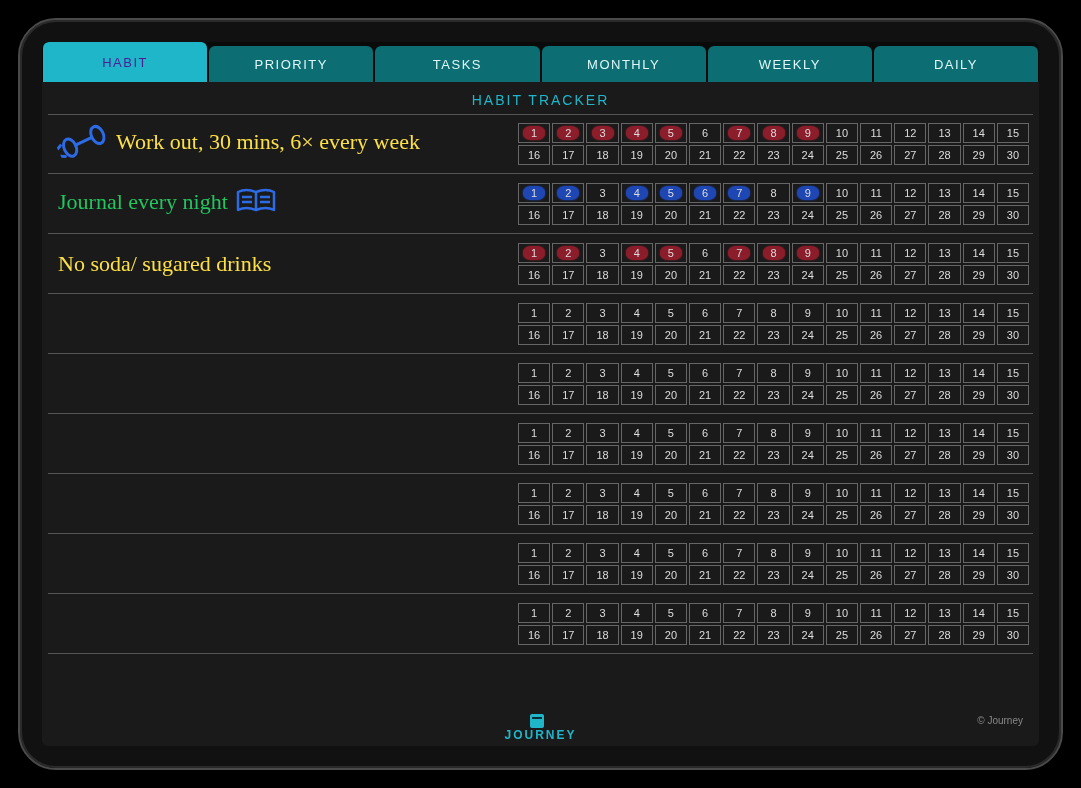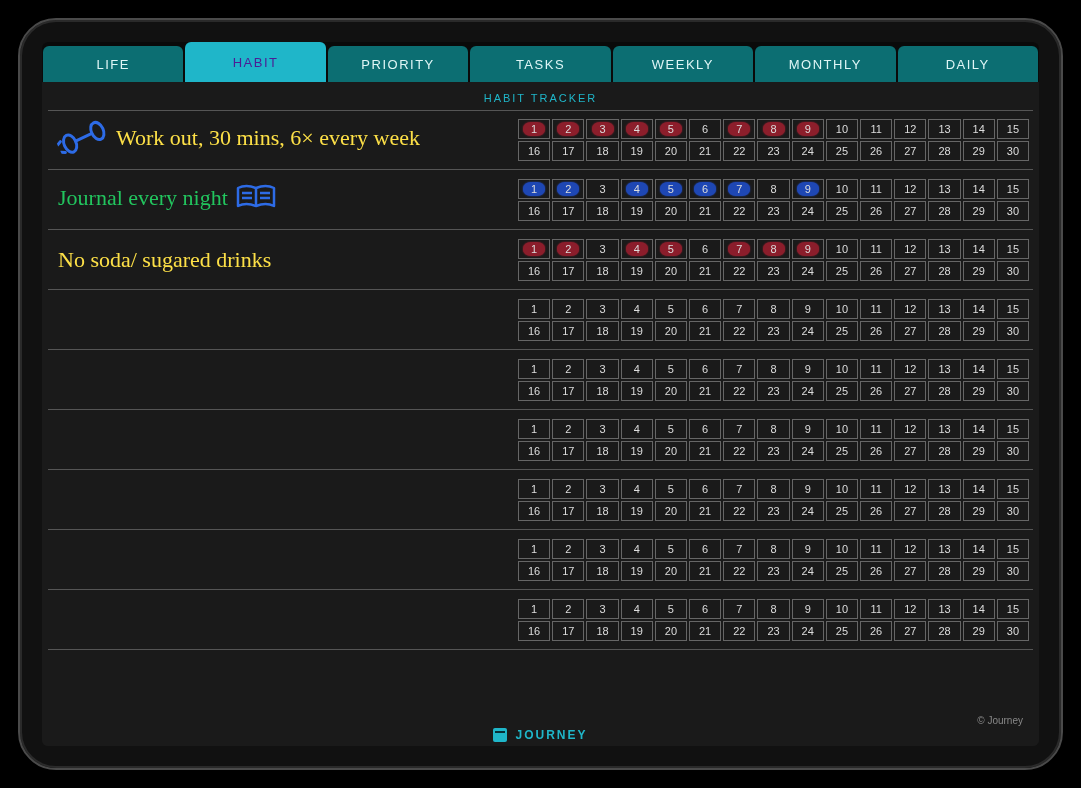--- a/index.html
+++ b/index.html
@@ -61,21 +61,21 @@
     flex: 1;
     background: #1a1a1a;
     position: relative;
     padding: 0 6px 30px 6px;
     display: flex;
     flex-direction: column;
   }
   .page-title {
     text-align: center;
     color: #1fb6c9;
-    font-size: 11px;
+    font-size: 14px;
     letter-spacing: 2px;
     font-weight: 500;
     padding: 10px 0 6px 0;
   }
   .rows {
     flex: 1;
     display: flex;
     flex-direction: column;
   }
   .habit-row {
@@ -132,20 +132,21 @@
   .footer {
     position: absolute;
     left: 0; right: 0; bottom: 4px;
     display: flex;
     align-items: center;
     justify-content: center;
     color: #1fb6c9;
     font-size: 12px;
     letter-spacing: 2px;
     font-weight: 600;
+    flex-direction: column;
   }
   .footer .logo-icon {
     width: 14px; height: 14px;
     background: #1fb6c9;
     border-radius: 2px;
     margin-right: 8px;
     position: relative;
   }
   .footer .logo-icon::after {
     content: "";
@@ -172,26 +173,25 @@
     vertical-align: middle;
   }
 </style>
 </head>
 <body>
 
 <div class="tablet">
   <div class="screen">
 
     <div class="tabs" id="tabs">
-        <div class="tab">LIFE</div>
         <div class="tab active">HABIT</div>
         <div class="tab">PRIORITY</div>
         <div class="tab">TASKS</div>
+        <div class="tab">MONTHLY</div>
         <div class="tab">WEEKLY</div>
-        <div class="tab">MONTHLY</div>
         <div class="tab">DAILY</div>
       </div>
 
     <div class="page">
       <div class="page-title">HABIT TRACKER</div>
       <div class="rows" id="rows">
           <div class="habit-row">
             <div class="habit-label"><span class="dumbbell"><svg width="54" height="28" viewBox="0 0 54 28">
                   <g stroke="#2d6be6" stroke-width="3" fill="none" stroke-linecap="round">
                     <ellipse cx="12" cy="14" rx="6" ry="9"></ellipse>

